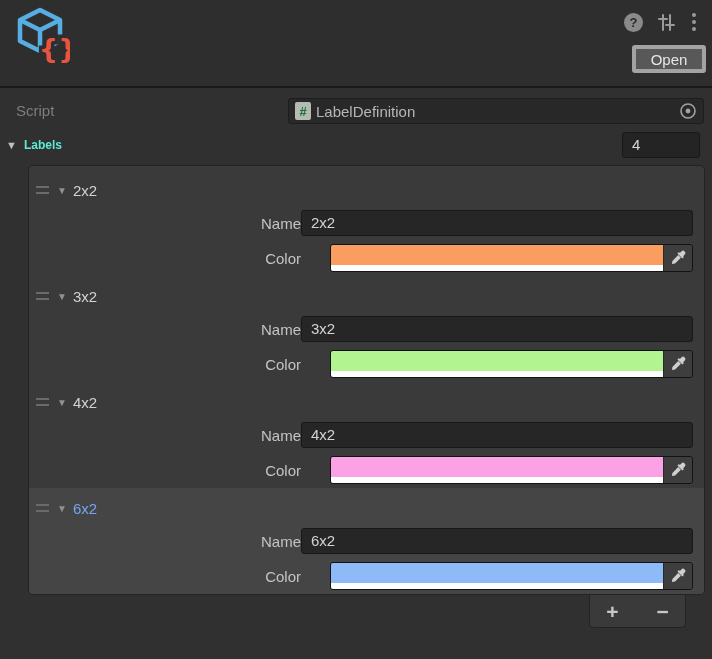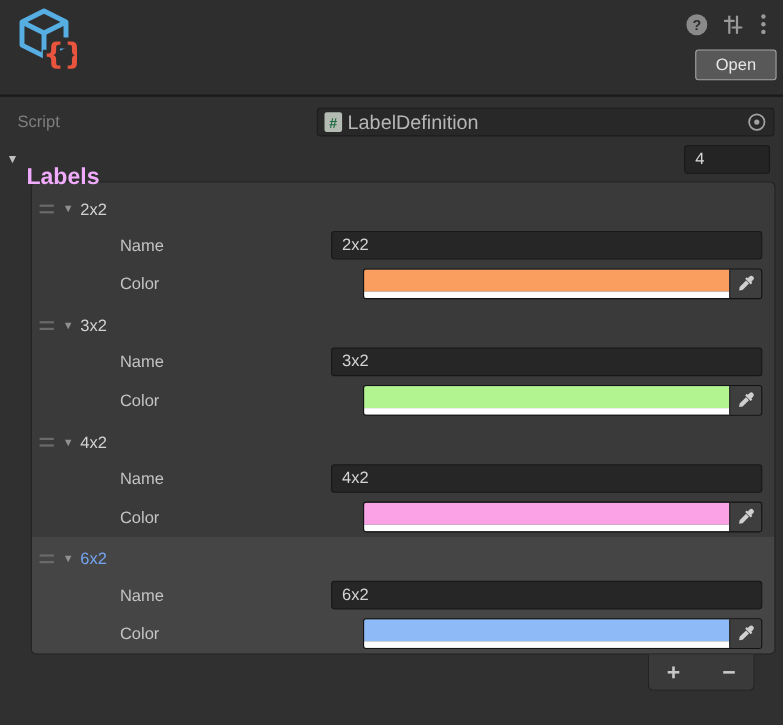--- a/index.html
+++ b/index.html
@@ -14,49 +14,49 @@
   
   .header { height:88px; background:#2E2E2E; border-bottom:2px solid #1A1A1A; position:relative; }
   .so-icon { position:absolute; left:10px; top:5px; width:60px; height:60px; }
   .header-title { position:absolute; left:76px; top:16px; font-size:19px; color:#BEBEBE; letter-spacing:.2px; }
   .header-icons { position:absolute; right:14px; top:11px; display:flex; align-items:center; gap:13px; height:22px; }
   .help-circle { width:19px; height:19px; border-radius:50%; background:#8A8A8A; color:#2B2B2B;
     font-size:13px; font-weight:bold; display:flex; align-items:center; justify-content:center; cursor:pointer; }
   .kebab { display:flex; flex-direction:column; gap:3px; padding:1px 2px; cursor:pointer; }
   .kebab span { width:4px; height:4px; border-radius:50%; background:#9A9A9A; }
   .open-btn { position:absolute; right:6px; top:45px; width:74px; height:28px; background:#585858;
-    border:1px solid #a3a3a3; border-radius:3px; color:#E6E6E6; font-size:15px;
+    border:4px solid #a3a3a3; border-radius:3px; color:#E6E6E6; font-size:15px;
     display:flex; align-items:center; justify-content:center; cursor:pointer; }
   
   .script-row { margin-top:10px; height:26px; position:relative;text-decoration:underline; }
   .row-label { position:absolute; left:16px; top:0; line-height:26px; font-size:15px; color:#7E7E7E; }
   .object-field { position:absolute; left:288px; right:8px; height:26px; background:#282828;
     border:1px solid #1D1D1D; border-radius:3px; display:flex; align-items:center; padding:0 6px; gap:5px; cursor:pointer; }
   .script-icon { width:16px; height:18px; background:#B4BBB2; border-radius:2px; color:#1F6B43;
     font-size:13px; font-weight:bold; display:flex; align-items:center; justify-content:center; flex:none; }
-  .object-field-text { font-size:18px; color:#B6B6B6; flex:1; white-space:nowrap; overflow:hidden; }
+  .object-field-text { font-size:15px; color:#B6B6B6; flex:1; white-space:nowrap; overflow:hidden; }
   .picker-icon { flex:none; display:flex; cursor:pointer; }
   .labels-row { margin-top:8px; height:26px; position:relative; }
   .fold-tri { position:absolute; left:6px; top:0; line-height:26px; font-size:11px; color:#BFBFBF; cursor:pointer; }
-  .labels-title { position:absolute; left:24px; top:16px; line-height:26px; font-size:21px; font-weight:bold; color:#f0abfc; }
+  .labels-title { position:absolute; left:24px; top:0; line-height:26px; font-size:12px; font-weight:bold; color:#5eead4; }
   .size-field { position:absolute; right:12px; top:0; width:78px; height:26px; background:#242424;
     border:1px solid #181818; border-radius:3px; line-height:24px; padding:0 9px; font-size:15px; color:#D8D8D8; }
   
   .list { margin:7px 7px 0 28px; background:#3A3A3A; border:1px solid #232323; border-radius:5px;
     padding-top:4px; overflow:hidden; }
   .list-item { padding:8px 0 4px 0; }
   .list-item.selected { background:#454545; }
   .item-header { height:24px; display:flex; align-items:center; padding-left:7px; cursor:pointer; }
   .drag-handle { width:13px; height:8px; border-top:2px solid #6A6A6A; border-bottom:2px solid #6A6A6A;
     margin-right:5px; cursor:grab; flex:none; }
   .item-tri { font-size:10px; color:#909090; width:16px; text-align:center; margin-right:3px; cursor:pointer; flex:none; }
   .item-title { font-size:15px; color:#D2D2D2; }
   .prop-row { display:flex; align-items:center; padding-left:80px; padding-right:11px; margin-top:8px; height:26px; }
   .prop-row.color-row { height:28px;gap:29px; }
-  .prop-label { width:192px; flex:none; font-size:15px; color:#C4C4C4; }
+  .prop-label { width:192px; flex:none; font-size:15px; color:#C4C4C4;text-align:right; }
   .text-field { flex:1; height:26px; background:#262626; border:1px solid #181818; border-radius:3px;
     line-height:24px; padding:0 9px; font-size:15px; color:#D4D4D4; cursor:text; }
   .color-field { flex:1; height:28px; display:flex; border:1px solid #131313; border-radius:3px;
     overflow:hidden; cursor:pointer; }
   .color-main { flex:1; display:flex; flex-direction:column; }
   .color-swatch { flex:1; }
   .alpha-bar { height:6px; background:#FFFFFF; }
   .eyedropper { width:29px; flex:none; background:#3E3E3E; border-left:1px solid #292929;
     display:flex; align-items:center; justify-content:center; cursor:pointer; }
   

